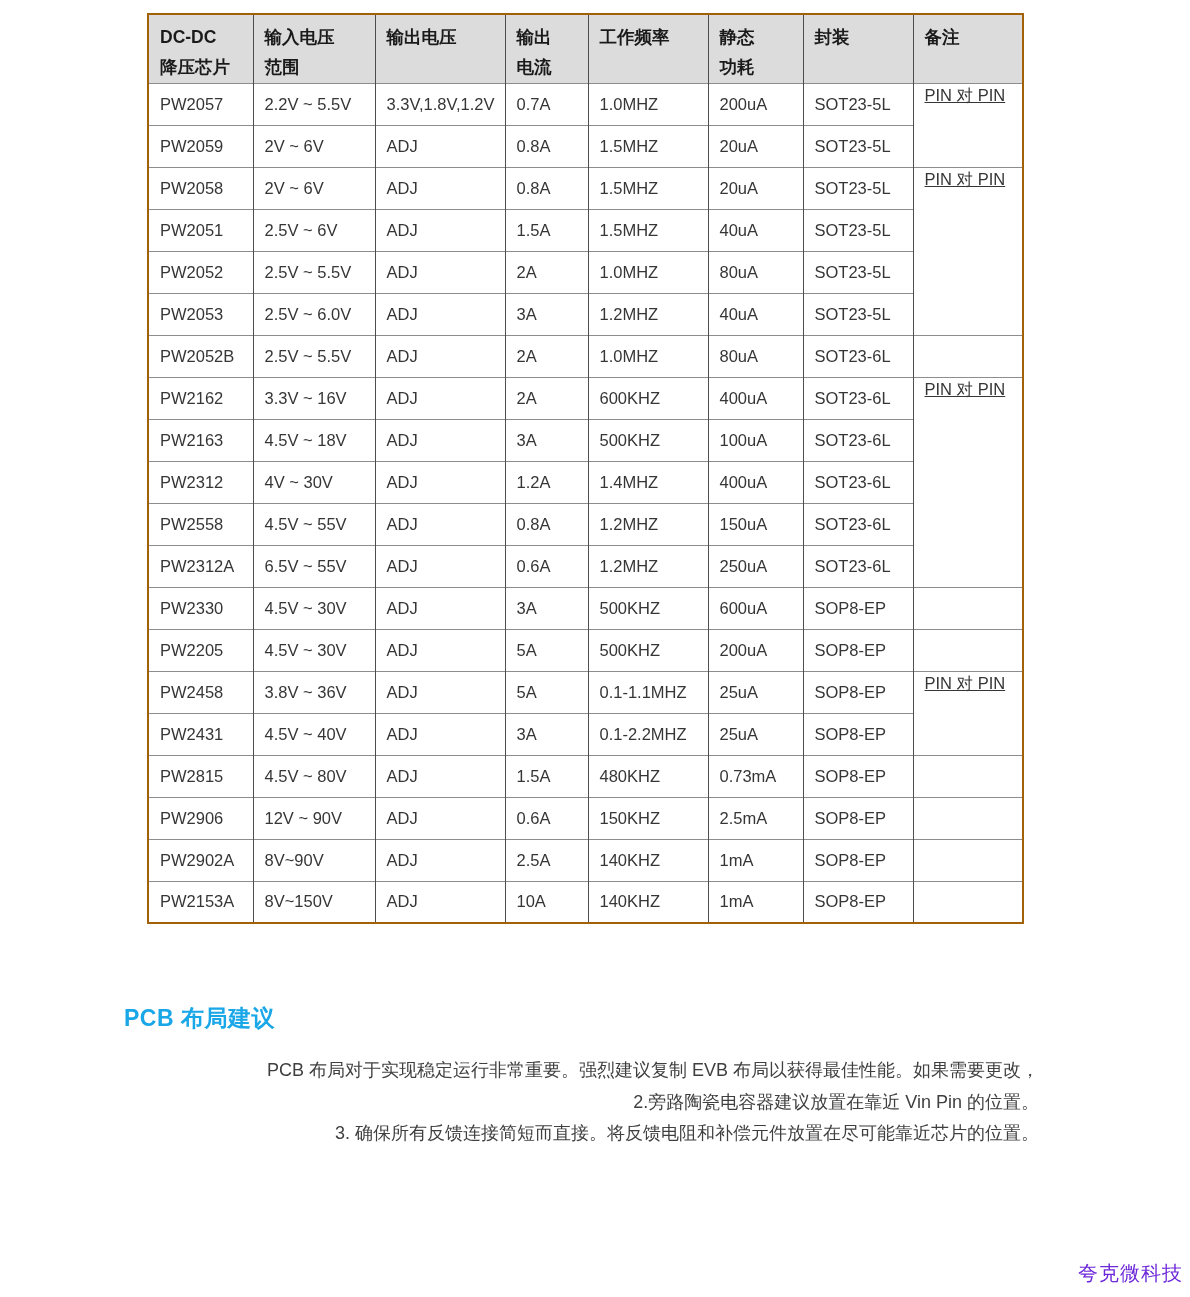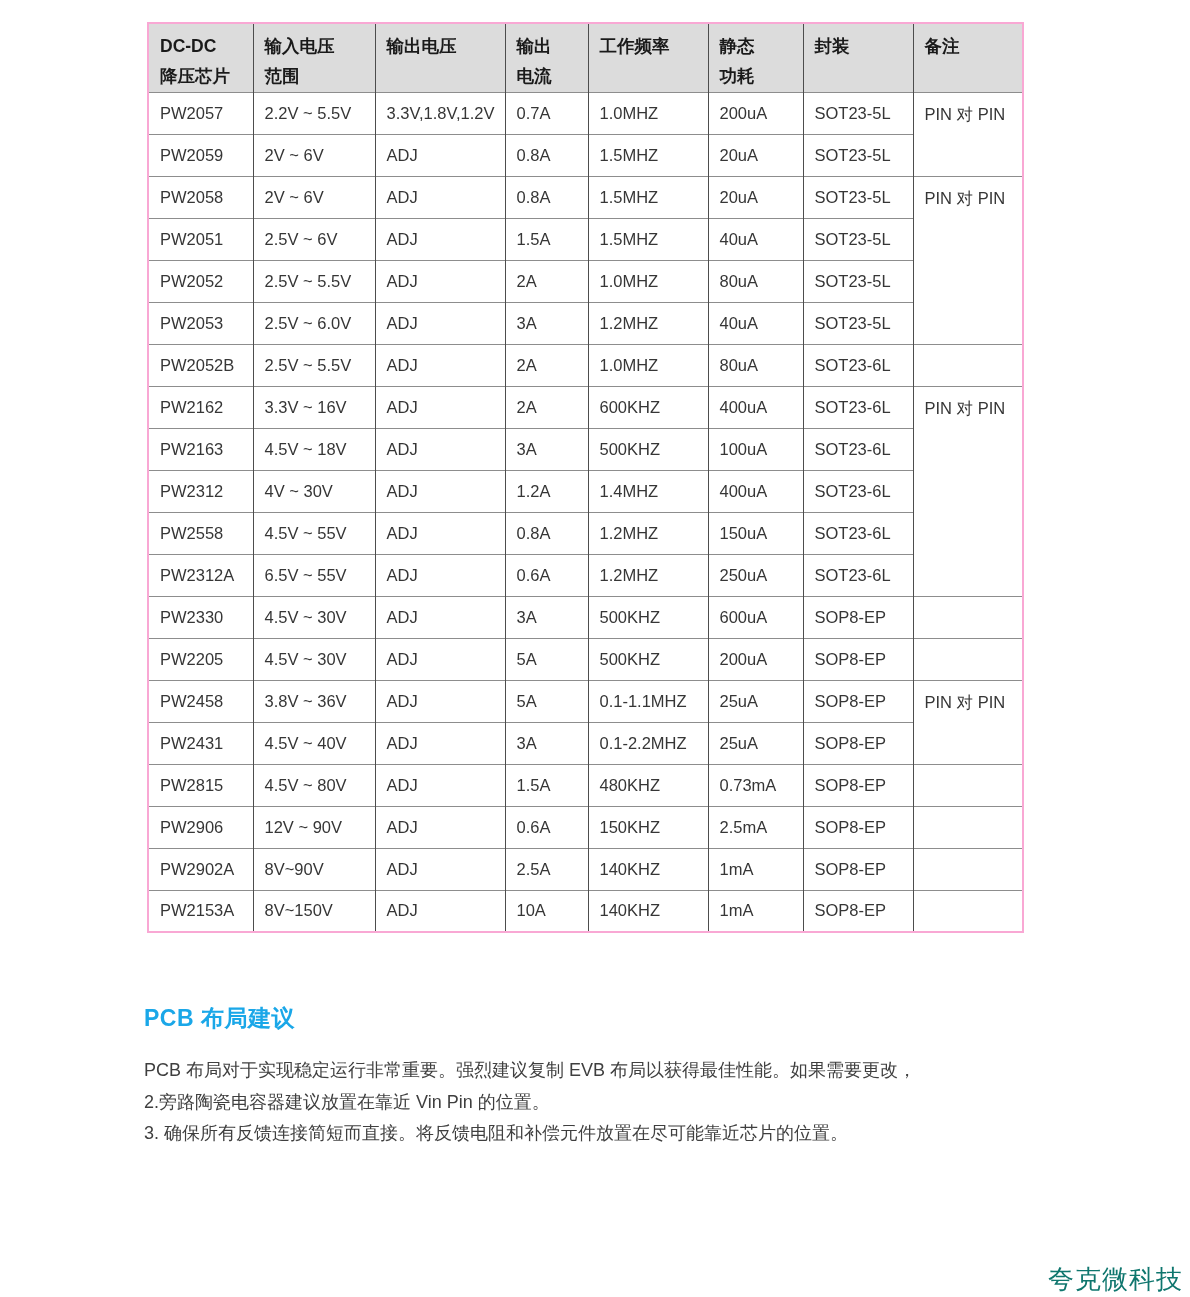--- a/index.html
+++ b/index.html
@@ -14,22 +14,21 @@
 
   
   .table-wrap {
     position: absolute;
     left: 147px; top: 13px;
   }
   table.chip-table {
     border-collapse: collapse;
     table-layout: fixed;
     width: 875px;
-    border: 2px solid #f9a8d4;
-    margin-top: 9px;
+    border: 2px solid #a16207;
   }
   .chip-table th, .chip-table td {
     border-left: 1px solid #4d4d4d;
     border-top: 1px solid #8d8d8d;
     padding: 0 4px 0 11px;
     text-align: left;
     overflow: hidden;
     white-space: nowrap;
   }
   .chip-table th {
@@ -46,50 +45,51 @@
   }
   .chip-table td {
     height: 42px;
     vertical-align: middle;
     font-size: 16.5px;
     color: #363636;
     background: #ffffff;
   }
   .chip-table td.remark-cell {
     vertical-align: top;
-    padding-top: 10px;
     line-height: 22px;
+    text-decoration: underline;
   }
 
   
   .pcb-section {
     position: absolute;
-    left: 144px; top: 1003px;
+    left: 124px; top: 1003px;
     width: 915px;
   }
   .pcb-heading {
     margin: 0 0 21px 0;
     font-size: 23px;
     font-weight: bold;
     color: #1aa7e8;
     letter-spacing: 0.5px;
   }
   .pcb-line {
     font-size: 18px;
     line-height: 31.5px;
     color: #3f3f3f;
     font-weight: normal;
+    text-align: right;
   }
 
   
   .watermark {
     position: absolute;
-    right: 7px; bottom: 0;
-    font-size: 26px;
-    color: #0f766e;
+    right: 7px; bottom: 10px;
+    font-size: 20px;
+    color: #6d28d9;
     letter-spacing: 1px;
   }
 </style>
 </head>
 <body>
 
 <div class="table-wrap">
   <table class="chip-table">
     <colgroup>
         <col style="width: 105px;">

